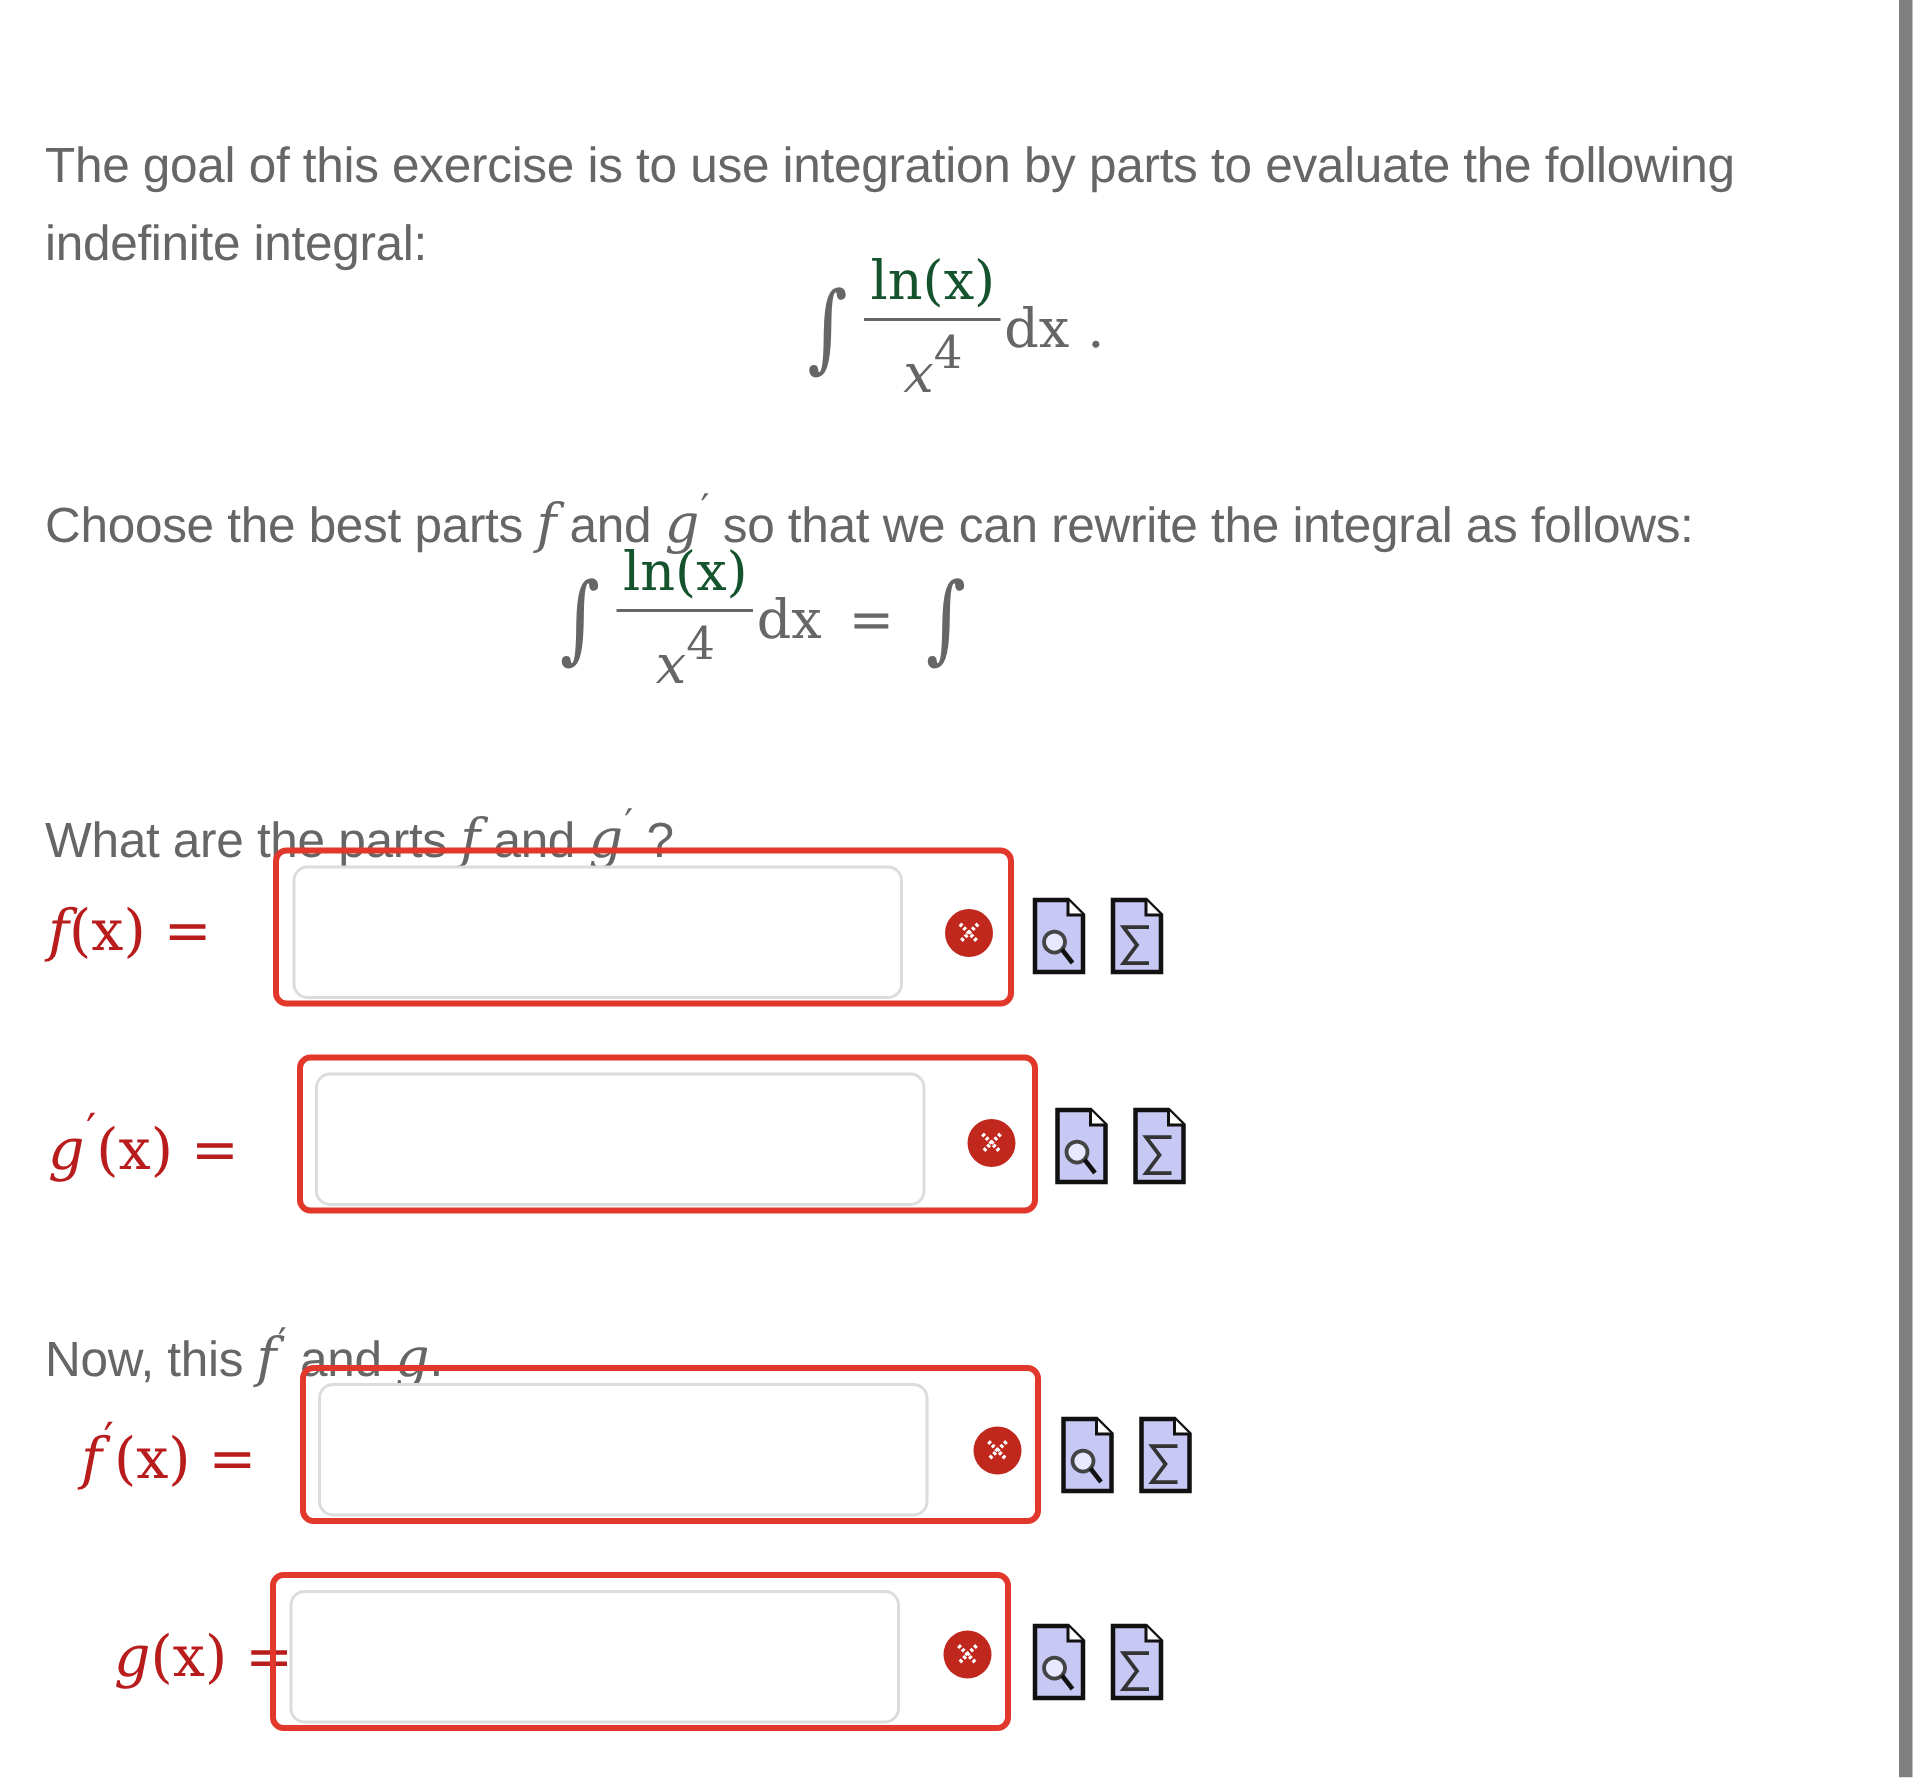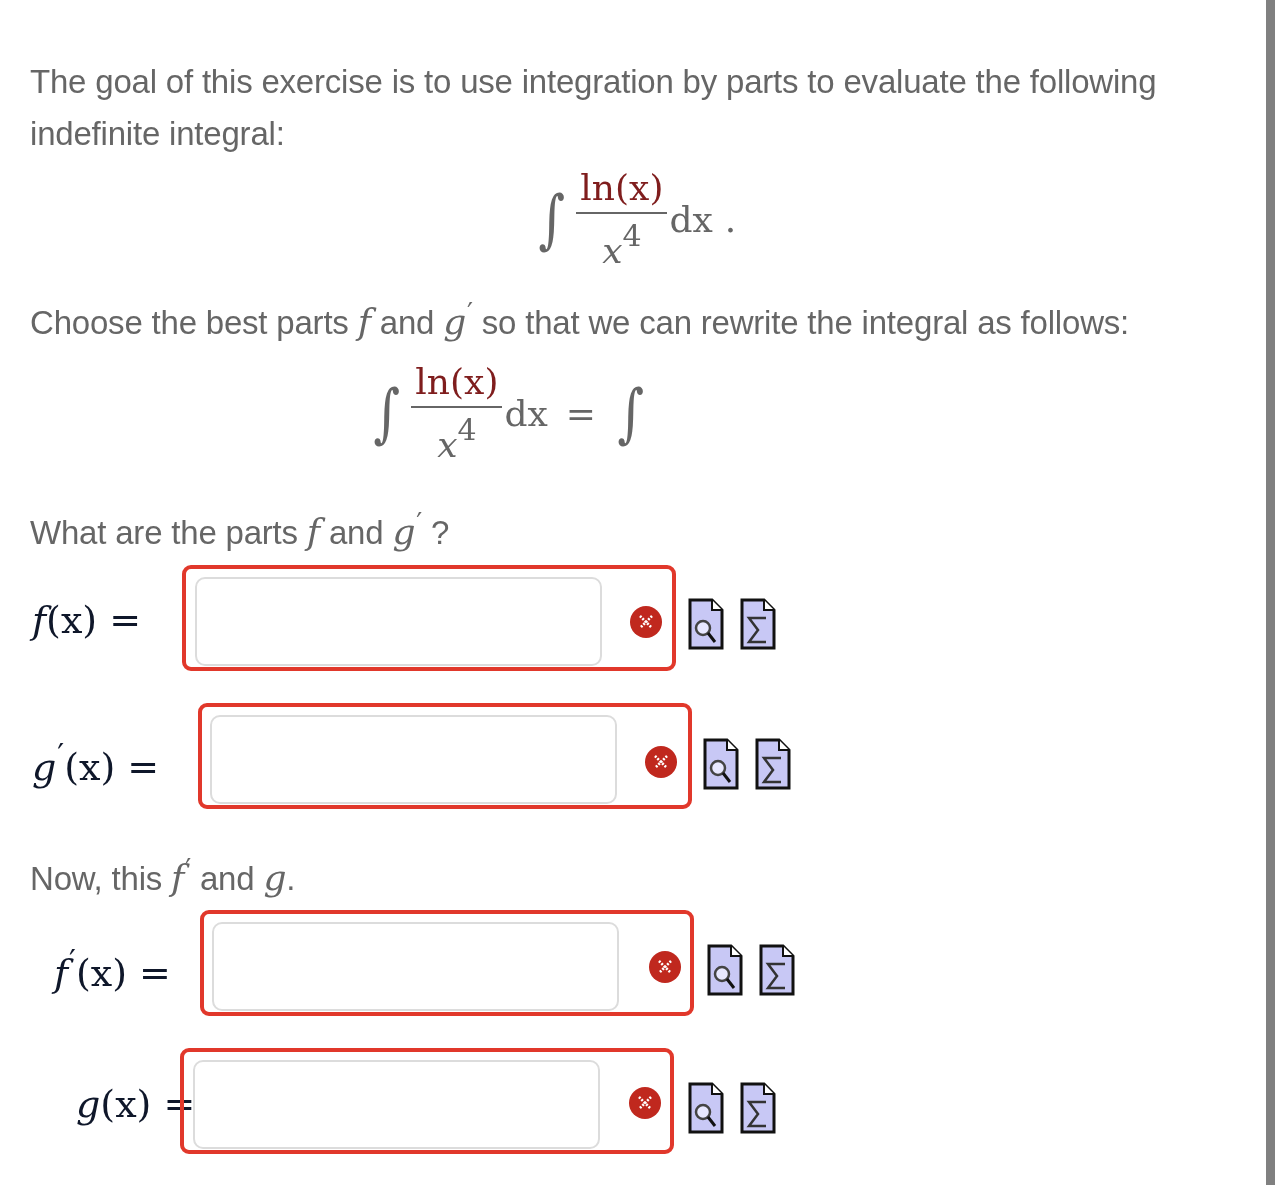--- a/index.html
+++ b/index.html
@@ -1,39 +1,39 @@
 <!DOCTYPE html>
 <html><head>
 <meta charset="utf-8">
 <style>
   html, body { margin:0; padding:0; }
   body {
     width:1284px; height:1185px; position:relative; overflow:hidden;
     background:#ffffff; color:#666666;
     font-family:"Liberation Sans", sans-serif;
   }
-  .txt { position:absolute; font-size:33px; line-height:52px; color:#666666; white-space:nowrap; letter-spacing:-0.2px; }
+  .txt { position:absolute; font-size:33px; line-height:52px; color:#666666; white-space:nowrap; letter-spacing:-0.2px;margin-top:28px; }
   .m { font-family:"DejaVu Serif", "Liberation Serif", serif; font-style:italic; color:#666666; }
-  .mr { font-family:"DejaVu Serif", "Liberation Serif", serif; font-style:normal; color:#7f1d1d; }
+  .mr { font-family:"DejaVu Serif", "Liberation Serif", serif; font-style:normal; color:#14532d; }
   .prime { font-family:"DejaVu Serif", serif; font-style:normal; font-size:0.8em; vertical-align:0.5em; margin-left:1px; }
 
   .vbar { position:absolute; left:1266px; top:0; width:9px; height:1185px; background:#808080; }
 
   
   .eq { position:absolute; display:flex; align-items:center; font-family:"DejaVu Serif","Liberation Serif",serif; color:#666666; font-size:36px; white-space:nowrap; }
   .int { font-size:64px; font-style:normal; transform:scaleX(0.8); display:inline-block; line-height:1; margin-right:6px; }
   .frac { display:inline-flex; flex-direction:column; align-items:center; margin:0 2px; }
   .frac .num { padding:0 4px 4px; font-size:36px; line-height:40px; }
   .frac .bar { align-self:stretch; height:2px; background:#666666; }
   .frac .den { padding-top:2px; font-size:36px; line-height:40px; }
   .den sup { font-style:normal; font-size:30px; vertical-align:0.55em; }
   .it { font-style:italic; }
 
   
-  .label { position:absolute; font-family:"DejaVu Serif","Liberation Serif",serif; font-size:38px; color:#0f172a; white-space:nowrap; }
+  .label { position:absolute; font-family:"DejaVu Serif","Liberation Serif",serif; font-size:38px; color:#b91c1c; white-space:nowrap; }
   .label .it { font-style:italic; }
   .label .eqs { font-style:normal; margin-left:12px; }
   .redbox { position:absolute; width:494px; height:106px; border:4px solid #e1382b; border-radius:9px; box-sizing:border-box; }
   .ans-input {
     position:absolute; box-sizing:border-box; width:407px; height:89px;
     border:2px solid #dcdcdc; border-radius:10px; background:#fff;
     font-size:28px; padding:0 12px; outline:none; color:#333;
     font-family:"Liberation Sans", sans-serif;
   }
   .xicon { position:absolute; width:34px; height:34px; }

